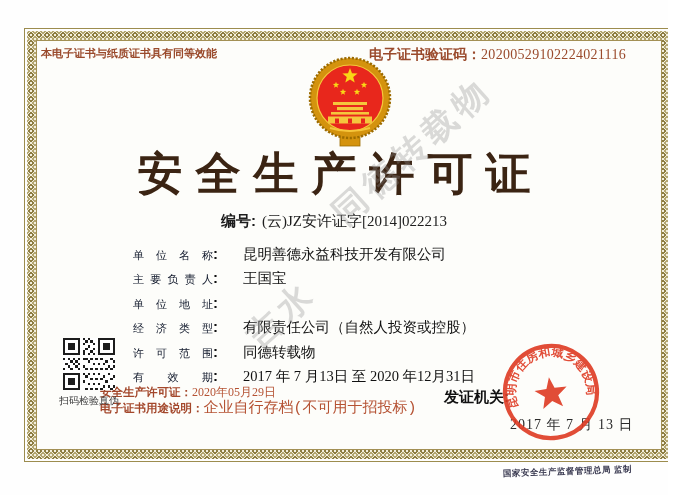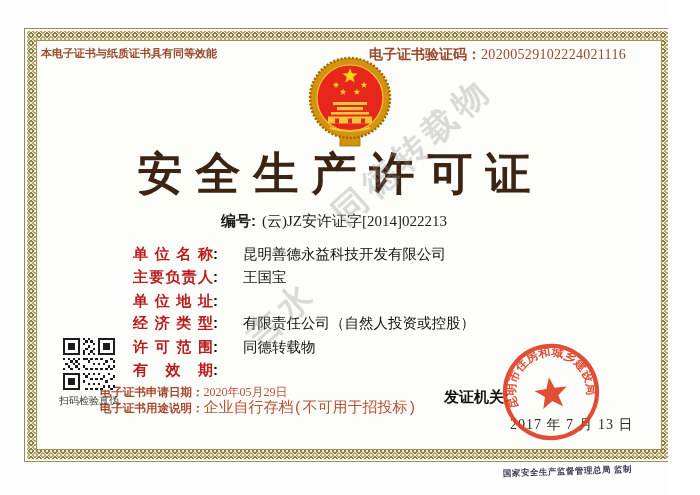--- a/index.html
+++ b/index.html
@@ -22,21 +22,21 @@
   .emblem{position:absolute;left:299px;top:56px;width:102px;height:92px;z-index:3;}
   
   .title{position:absolute;left:0;right:0;top:144px;text-align:center;font-size:45px;font-weight:bold;
          color:#3b2413;letter-spacing:13px;padding-left:13px;z-index:3;}
   .serial{position:absolute;left:0;right:0;top:212px;text-align:center;font-size:15px;color:#1d1d1d;z-index:3;}
   .serial .slabel{font-weight:bold;margin-right:6px;}
   .serial .svalue{font-family:"Liberation Serif",serif;}
   
   .fields{position:absolute;left:133px;top:246px;z-index:3;}
   .frow{display:flex;align-items:baseline;line-height:15px;margin-bottom:7.4px;white-space:nowrap;}
-  .flabel{display:inline-block;width:80px;font-size:15px;font-weight:bold;color:#b91c1c;
+  .flabel{display:inline-block;width:80px;font-size:11px;font-weight:normal;color:#0f172a;
           text-align:justify;text-align-last:justify;}
   .fcolon{font-size:15px;font-weight:bold;color:#111;}
   .fvalue{font-family:"Liberation Serif",serif;font-size:14.5px;color:#111;margin-left:25px;}
   
   .ecert{position:absolute;left:100px;top:385px;z-index:3;white-space:nowrap;}
   .erow{line-height:12px;margin-bottom:3px;}
   .elabel{font-size:11.5px;font-weight:bold;color:#a3472b;}
   .evalue1{font-size:12px;color:#b55233;font-family:"Liberation Serif",serif;}
   .evalue2{font-size:15px;color:#b55233;font-family:Liberation Mono, monospace;}
   
@@ -124,26 +124,27 @@
       <span class="fvalue">有限责任公司（自然人投资或控股）</span>
     </div>
     <div class="frow">
       <span class="flabel">许可范围</span>
         <span class="fcolon">:</span>
       <span class="fvalue">同德转载物</span>
     </div>
     <div class="frow">
       <span class="flabel">有效期</span>
         <span class="fcolon">:</span>
+      <span class="fvalue">2017 年 7 月13日 至  2020 年12月31日</span>
     </div>
   </div>
 
   <div class="ecert">
     <div class="erow">
-      <span class="elabel">电子证书申请日期：</span><span class="evalue1">2020年05月29日</span>
+      <span class="elabel">安全生产许可证：</span><span class="evalue1">2020年05月29日</span>
     </div>
     <div class="erow">
       <span class="elabel">电子证书用途说明：</span><span class="evalue2">企业自行存档(不可用于招投标)</span>
     </div>
   </div>
 
   <svg class="qr" viewBox="0 0 21 21" shape-rendering="crispEdges">
     <rect x="0" y="0" width="21" height="21" fill="#ffffff"></rect>
     <g fill="#1c1c1c">
       <rect x="0" y="0" width="7" height="7"></rect>

